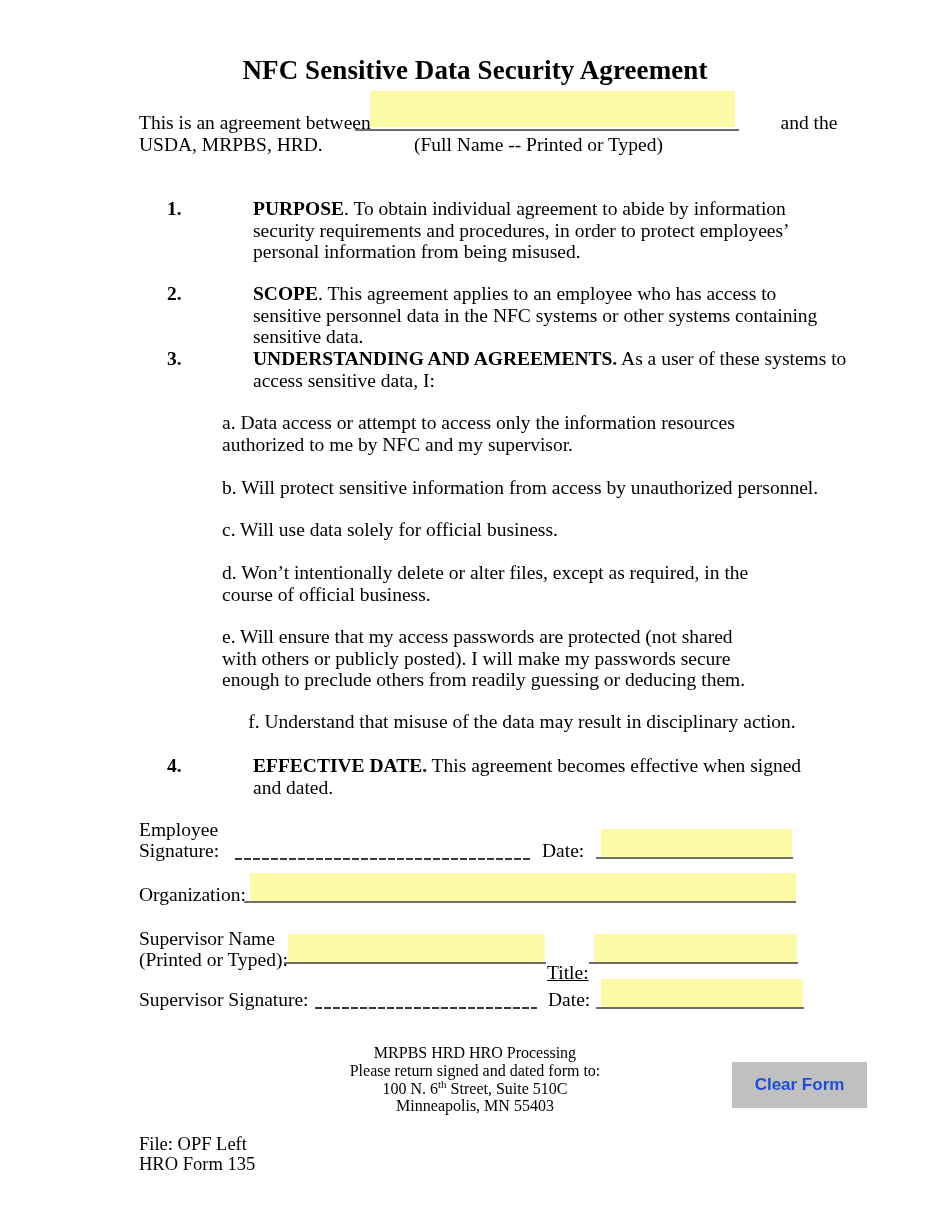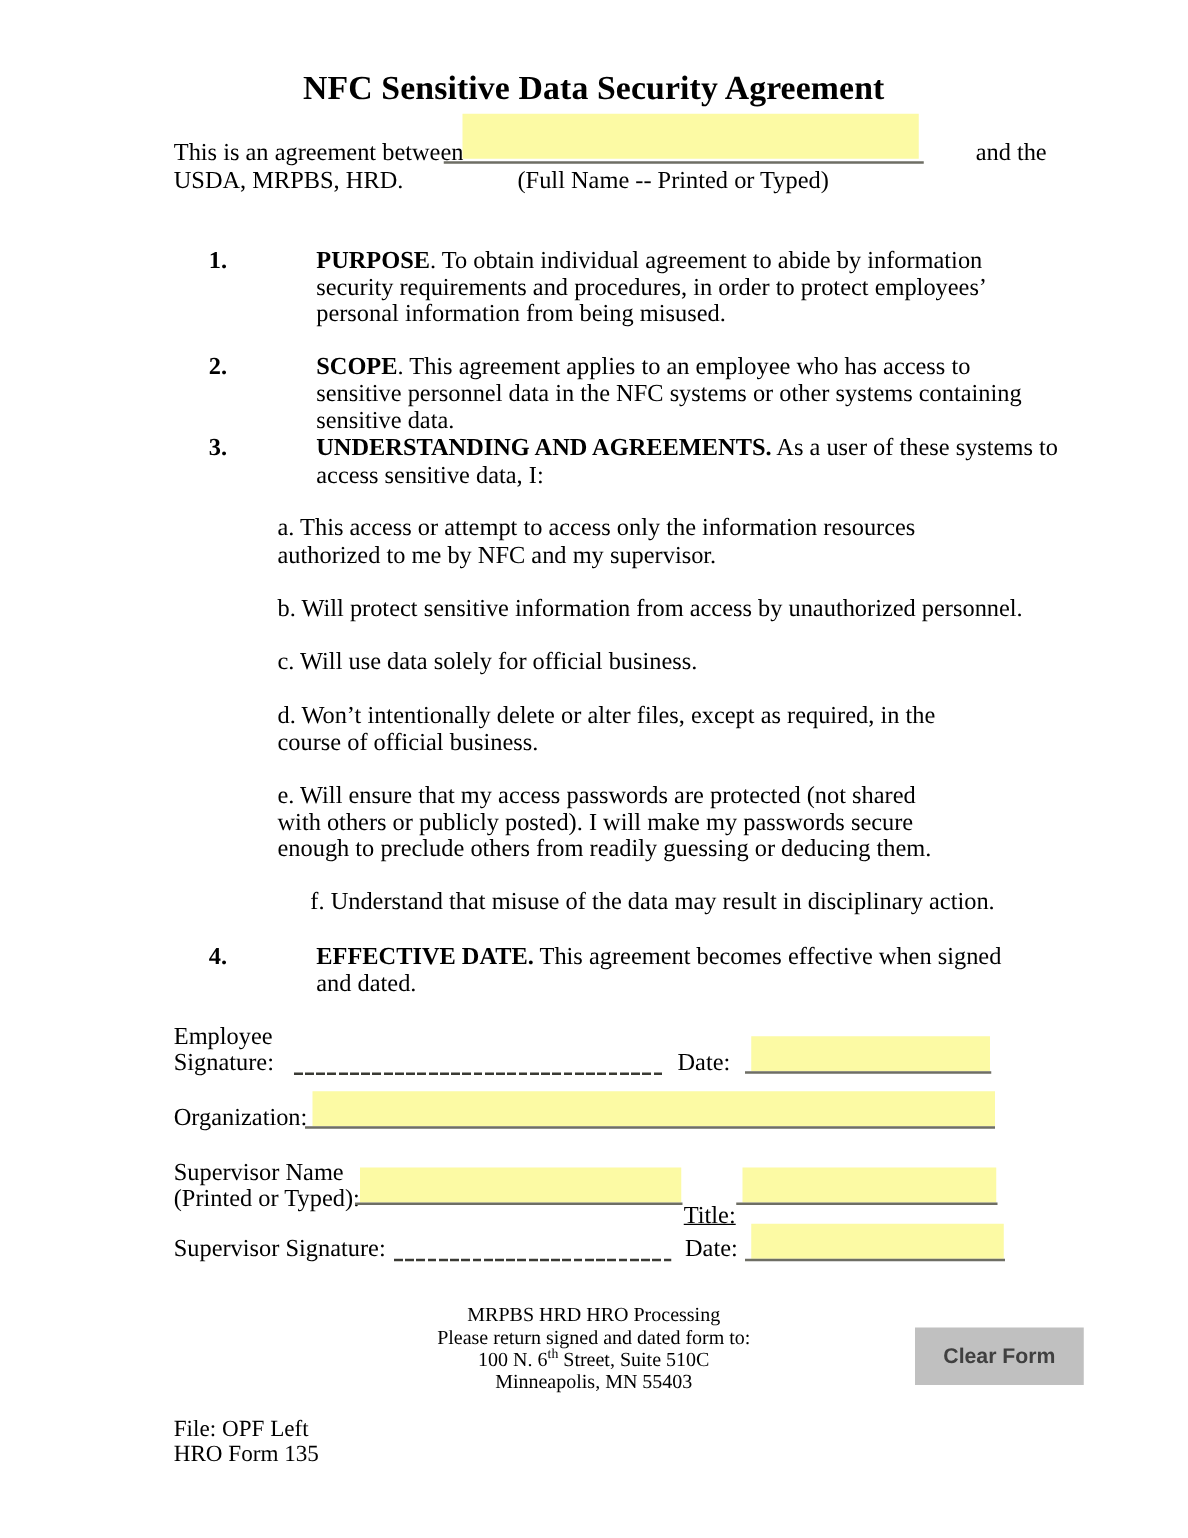--- a/index.html
+++ b/index.html
@@ -152,21 +152,21 @@
     position: absolute;
     left: 732px;
     top: 1062px;
     width: 135px;
     height: 46px;
     background: #c0c0c0;
     border: none;
     font-family: "Liberation Sans", "DejaVu Sans", sans-serif;
     font-size: 17px;
     font-weight: bold;
-    color: #404040;
+    color: #1d4ed8;
     cursor: pointer;
     padding: 0;
   }
 </style>
 </head>
 <body>
 
 <div class="page">
 
   <div class="doc-title">NFC Sensitive Data Security Agreement</div>
@@ -199,21 +199,21 @@
   </div>
 
   <div class="sec" style="left:167px; top:348px; width:690px;">
     <span class="num">3.</span>
     <div class="body" style="width:600px;">
       <span class="head">UNDERSTANDING AND AGREEMENTS.</span><span>   As a user of these systems to access sensitive data, I:</span>
     </div>
   </div>
 
   <div class="sub" style="left:222px; top:412px; width:590px;">
-    <span class="ltr">a.</span><span>   This access or attempt to access only the information resources authorized to me by NFC and my supervisor.</span>
+    <span class="ltr">a.</span><span>   Data access or attempt to access only the information resources authorized to me by NFC and my supervisor.</span>
   </div>
 
   <div class="sub" style="left:222px; top:477px; width:600px;">
     <span class="ltr">b.</span><span>   Will protect sensitive information from access by unauthorized personnel.</span>
   </div>
 
   <div class="sub" style="left:222px; top:519px; width:600px;">
     <span class="ltr">c.</span><span>   Will use data solely for official business.</span>
   </div>
 

